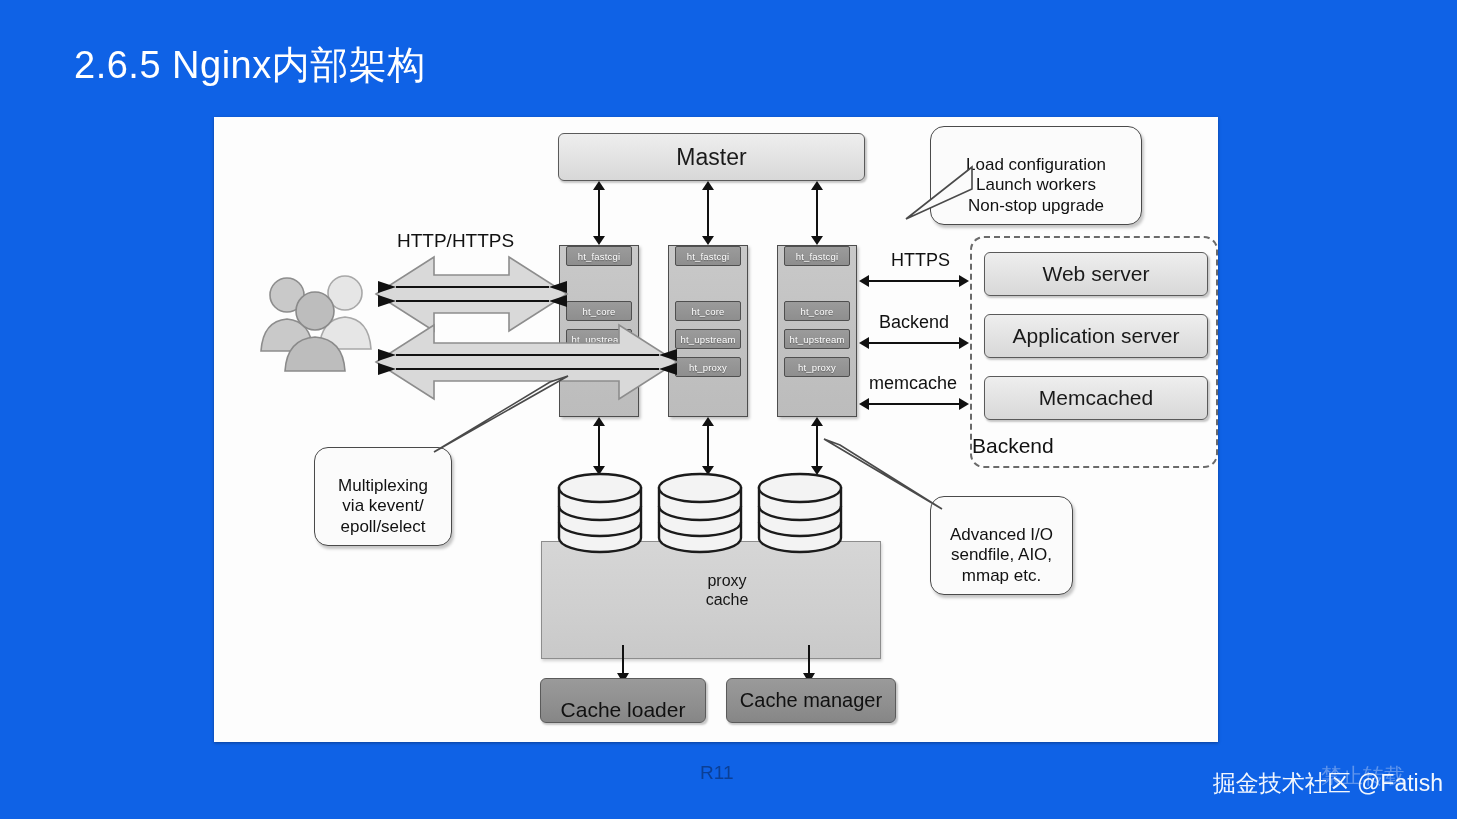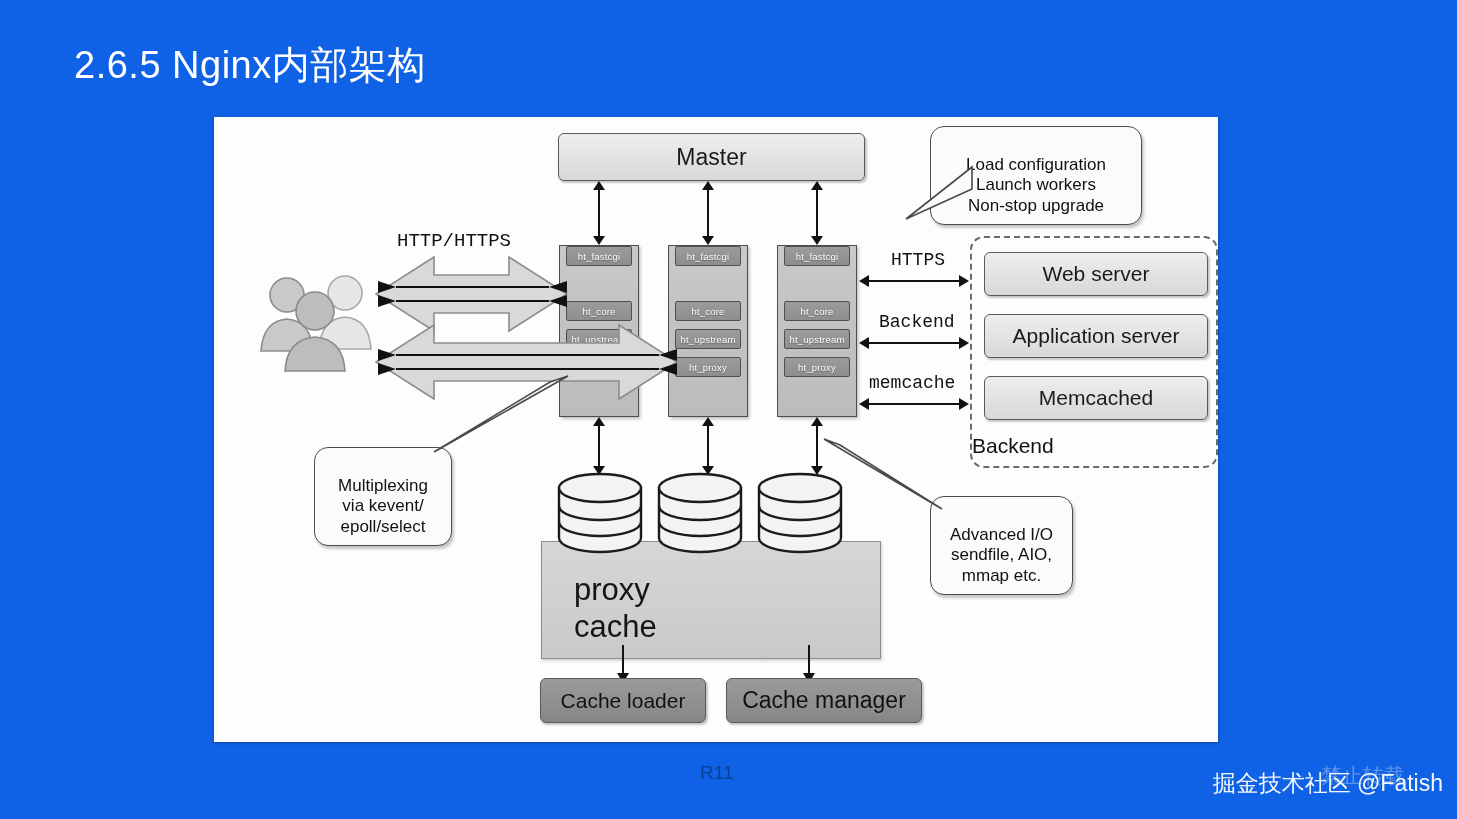--- a/index.html
+++ b/index.html
@@ -116,21 +116,20 @@
   #bubble-mux    { left: 100px; top: 330px; width: 138px; }
   #bubble-aio    { left: 716px; top: 379px; width: 143px; }
 
   .tail { position: absolute; }
 
   
   .plabel {
     position: absolute;
     font-size: 18px; color: #111;
     white-space: nowrap;
-    font-family: Liberation Mono, monospace;
   }
   #lbl-httphttps { left: 183px; top: 113px; font-size: 19px; }
   #lbl-http      { left: 677px; top: 133px; }
   #lbl-fastcgi   { left: 665px; top: 195px; }
   #lbl-memcache  { left: 655px; top: 256px; }
 
   
   .hdbl { position: absolute; height: 12px; }
   .hdbl .stem { position: absolute; top: 5px; left: 7px; right: 7px; height: 2px; background: #111; }
   .hdbl .l, .hdbl .r {
@@ -172,31 +171,31 @@
   #proxycache {
     position: absolute;
     left: 327px; top: 424px;
     width: 340px; height: 118px;
     background: linear-gradient(180deg,#d6d6d6 0%,#cfcfcf 60%,#c9c9c9 100%);
     border: 1.4px solid #8d8d8d;
     box-shadow: 1px 2px 3px rgba(0,0,0,.18);
   }
   #proxycache .pclabel {
     position: absolute; left: 0; right: 0; top: 30px;
-    font-size: 31px; color: #151515; line-height: 1.18;
+    text-align: center; font-size: 16px; color: #151515; line-height: 1.18;
     white-space: pre-line;
     margin-left: 32px;
   }
   .cyl { position: absolute; width: 90px; height: 92px; }
   #cyl0 { left: 341px; top: 351px; }
   #cyl1 { left: 441px; top: 351px; }
   #cyl2 { left: 541px; top: 351px; }
 
-  #cacheloader  { left: 326px; top: 561px; width: 166px; height: 45px; font-size: 21px; }
-  #cachemanager { left: 512px; top: 561px; width: 196px; height: 45px; font-size: 23px; }
+  #cacheloader  { left: 326px; top: 561px; width: 166px; height: 45px; font-size: 21px; align-items: flex-end; }
+  #cachemanager { left: 512px; top: 561px; width: 170px; height: 45px; font-size: 20px; }
 
   
   .vdown { position: absolute; width: 12px; }
   .vdown .stem { position: absolute; left: 5px; top: 0; bottom: 8px; width: 2px; background: #111; }
   .vdown .head {
     position: absolute; bottom: 0; left: 0; width: 0; height: 0;
     border-left: 6px solid transparent; border-right: 6px solid transparent;
     border-top: 10px solid #111;
   }
 

